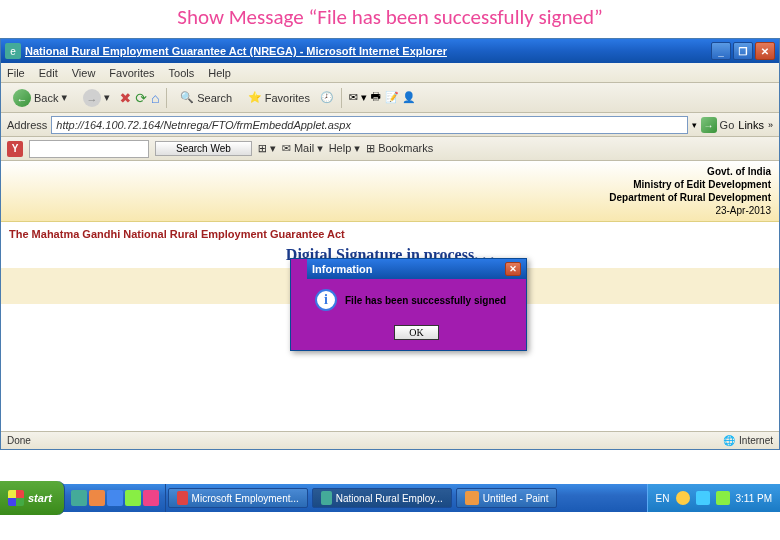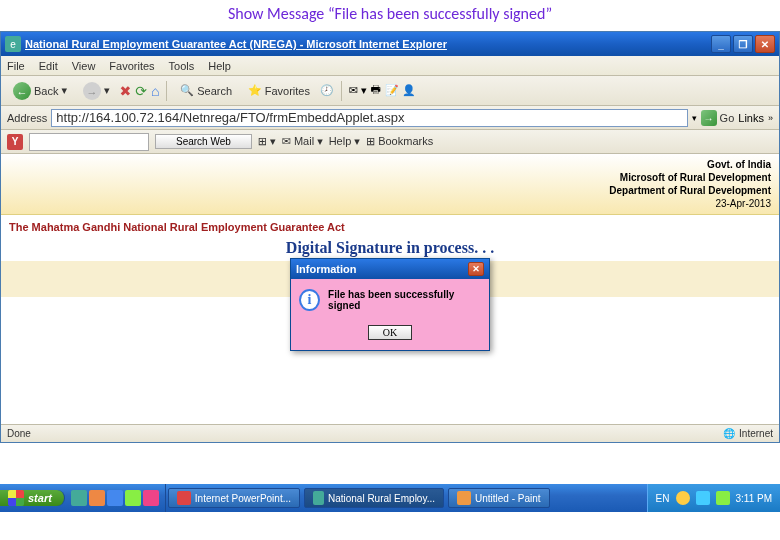--- a/index.html
+++ b/index.html
@@ -1,18 +1,18 @@
 <!DOCTYPE html>
 <html><head>
 <meta charset="utf-8">
 <style>
 * { margin: 0; padding: 0; box-sizing: border-box; }
 body { width: 780px; height: 540px; font-family: Tahoma, Arial, sans-serif; font-size: 11px; background: #fff; overflow: hidden; position: relative; }
 .instruction { text-align: center; padding: 4px 0 8px; }
-.instruction-line1 { color: #6d28d9; font-size: 16px; font-family: 'Calibri', Arial, sans-serif; }
+.instruction-line1 { color: #ec4899; font-size: 21px; font-family: 'Calibri', Arial, sans-serif; }
 .instruction-line2 { color: #c00000; font-size: 22px; font-family: 'Calibri', Arial, sans-serif; }
 .browser-frame { border: 1px solid #4a7cb0; }
 .titlebar { background: linear-gradient(to bottom, #2a78e4 0%, #1a5fc4 50%, #0f4fa8 100%); height: 24px; display: flex; align-items: center; padding: 0 4px; color: #fff; font-size: 11px; }
 .titlebar-icon { width: 16px; height: 16px; background: #4a9; margin-right: 4px; border-radius: 2px; display:flex;align-items:center;justify-content:center;font-size:10px;}
 .titlebar-title { flex: 1; font-weight: bold; text-decoration: underline; }
 .win-buttons { display: flex; gap: 2px; }
 .win-btn { width: 20px; height: 18px; background: linear-gradient(to bottom,#5a9ae4,#2a6ac4); border: 1px solid #1a4a94; border-radius: 2px; display:flex;align-items:center;justify-content:center;color:#fff;font-size:10px;font-weight:bold;}
 .win-btn.close { background: linear-gradient(to bottom,#e47a5a,#c44a2a); border-color:#a43a1a;}
 .menubar { background: linear-gradient(to bottom, #f4f2ea, #ece9d8); height: 20px; display: flex; align-items: center; padding: 0 6px; gap: 14px; font-size: 11px; color: #333; border-bottom: 1px solid #c0bca8;}
 .menubar span { cursor: default; }
@@ -20,47 +20,47 @@
 .tb-btn { display: flex; align-items: center; gap: 3px; padding: 2px 6px; border-radius: 3px; font-size: 11px; color: #333;}
 .tb-icon { width: 18px; height: 18px; border-radius: 50%; display:flex;align-items:center;justify-content:center;font-size:11px;font-weight:bold;}
 .tb-back { background: linear-gradient(135deg,#7ec47e,#3a943a); color:#fff;}
 .tb-fwd { background: #d0d0d0; color:#888;}
 .tb-x { background:none; color:#c44; font-size:14px;}
 .tb-refresh { color:#3a943a; font-size:14px;}
 .tb-home { color:#3a7ae4; font-size:14px;}
 .tb-sep { width:1px; height:20px; background:#c0bca8; margin:0 3px;}
 .addressbar { background: linear-gradient(to bottom, #f4f2ea, #e8e4d4); height: 24px; display: flex; align-items: center; padding: 0 6px; gap: 4px; border-bottom: 1px solid #c0bca8;}
 .addr-label { font-size: 11px; color: #333; }
-.addr-input { flex: 1; height: 18px; border: 1px solid #7a9ac4; background: #fff; padding: 0 4px; font-size: 13px; color: #333;}
+.addr-input { flex: 1; height: 18px; border: 1px solid #7a9ac4; background: #fff; padding: 0 4px; font-size: 11px; color: #333; font-style: italic;}
 .go-btn { display:flex;align-items:center;gap:3px;font-size:11px;color:#333;}
 .go-icon {width:16px;height:16px;background:linear-gradient(135deg,#7ec47e,#3a943a);border-radius:3px;display:flex;align-items:center;justify-content:center;color:#fff;font-size:10px;}
 .searchbar { background: linear-gradient(to bottom, #f4f2ea, #e8e4d4); height: 24px; display: flex; align-items: center; padding: 0 6px; gap: 6px; border-bottom: 1px solid #c0bca8; font-size:11px; color:#333;}
 .sb-y { width:16px;height:16px;background:#c44;border-radius:2px;display:flex;align-items:center;justify-content:center;color:#fff;font-weight:bold;font-size:10px;}
 .sb-input { width:120px; height:18px; border:1px solid #aaa; background:#fff; padding:0 4px;}
 .sb-btn { border:1px solid #aaa; background:linear-gradient(to bottom,#fff,#e0e0e0); padding:1px 20px; font-size:10px;}
 .content { background: #fff; height: 270px; position: relative; }
 .header-strip { display:flex; justify-content:flex-end; padding:4px 8px; background:linear-gradient(to bottom,#fff,#f8e8b0); border-bottom:1px solid #e0d080;}
 .header-right { text-align:right; font-size:10px; color:#000; line-height:1.3;}
 .header-right .govt { font-weight:bold;}
 .header-right .min { font-weight:bold;}
 .header-right .dept { font-weight:bold;}
 .header-right .date { font-weight:normal;}
 .act-title { color:#a02020; font-size:11px; font-weight:bold; padding:6px 8px;}
 .status-text { text-align:center; color:#1a3a8a; font-weight:bold; font-family:'Times New Roman',serif; font-size:16px; }
 .cream-strip { background:#f8efd0; height:36px; margin-top:4px;}
 .statusbar-bot { height:18px; background:linear-gradient(to bottom,#f4f2ea,#e8e4d4); border-top:1px solid #c0bca8; display:flex; align-items:center; padding:0 6px; font-size:10px; color:#333; justify-content:space-between;}
-.dialog { position:absolute; left:290px; top:258px; width:200px; background:#f9a8d4; border:1px solid #0a4a94; box-shadow:2px 2px 6px rgba(0,0,0,0.4);}
+.dialog { position:absolute; left:290px; top:258px; width:237px; background:#a21caf; border:1px solid #0a4a94; box-shadow:2px 2px 6px rgba(0,0,0,0.4);padding-left:16px;}
 .dialog-title { background:linear-gradient(to bottom,#2a78e4,#0f4fa8); color:#fff; font-weight:bold; font-size:11px; padding:3px 5px; display:flex; justify-content:space-between; align-items:center;}
 .dialog-close { width:16px;height:14px;background:linear-gradient(to bottom,#e47a5a,#c44a2a);border:1px solid #a43a1a;border-radius:2px;display:flex;align-items:center;justify-content:center;color:#fff;font-size:9px;font-weight:bold;}
 .dialog-body { padding:10px 8px; display:flex; align-items:center; gap:8px; font-size:10px; font-weight:bold;}
 .info-icon { width:22px;height:22px;border-radius:50%;border:2px solid #3a7ae4;display:flex;align-items:center;justify-content:center;color:#3a7ae4;font-weight:bold;font-family:serif;font-size:14px;background:#fff;}
 .dialog-footer { text-align:center; padding:4px 0 10px;}
 .ok-btn { border:1px solid #333; background:linear-gradient(to bottom,#fff,#e0e0e0); padding:1px 14px; font-size:10px; font-family:Liberation Serif, serif;}
 .taskbar { position:absolute; bottom:28px; left:0; right:0; height:28px; background:linear-gradient(to bottom,#3a8ae4 0%,#2a6ac4 40%,#1a5ab4 100%); display:flex; align-items:center; font-size:11px; color:#fff;}
-.start-btn { height:16px; background:linear-gradient(to bottom,#5aaa3a,#3a8a1a); padding:0 12px 0 8px; display:flex; align-items:center; gap:4px; font-weight:bold; font-style:italic; border-right:1px solid #1a4a94; border-radius:0 8px 8px 0;}
+.start-btn { height:34px; background:linear-gradient(to bottom,#5aaa3a,#3a8a1a); padding:0 12px 0 8px; display:flex; align-items:center; gap:4px; font-weight:bold; font-style:italic; border-right:1px solid #1a4a94; border-radius:0 8px 8px 0;}
 .start-logo { width:16px;height:16px;background:conic-gradient(#e44 0 25%,#4a4 25% 50%,#44e 50% 75%,#ee4 75% 100%);border-radius:2px;}
 .ql { display:flex; gap:2px; padding:0 6px; border-right:1px solid #1a4a94; height:100%; align-items:center;}
 .ql-i { width:16px;height:16px;border-radius:2px;}
 .task-item { background:linear-gradient(to bottom,#4a8ad4,#2a6ab4); border:1px solid #1a4a94; border-radius:2px; padding:2px 8px; margin:0 2px; display:flex; align-items:center; gap:4px; font-size:10px; max-width:140px; overflow:hidden; white-space:nowrap;}
 .task-item.active { background:linear-gradient(to bottom,#2a5a94,#1a4a84);}
 .tray { margin-left:auto; background:linear-gradient(to bottom,#3a9ae4,#1a7ac4); height:100%; display:flex; align-items:center; padding:0 8px; gap:6px; font-size:10px; border-left:1px solid #5aaaf4;}
 .tray-i { width:14px;height:14px;}
 </style>
 </head>
 <body>
@@ -132,21 +132,21 @@
     <span>⊞ ▾</span>
     <span>✉ <span>Mail</span> ▾</span>
     <span><span>Help</span> ▾</span>
     <span>⊞ <span>Bookmarks</span></span>
   </div>
 
   <div class="content">
     <div class="header-strip">
       <div class="header-right">
         <div class="govt">Govt. of India</div>
-        <div class="min">Microsoft of Rural Development</div>
+        <div class="min">Ministry of Edit Development</div>
         <div class="dept">Department of Rural Development</div>
         <div class="date">23-Apr-2013</div>
       </div>
     </div>
     <div class="act-title">The Mahatma Gandhi National Rural Employment Guarantee Act</div>
     <div class="status-text">Digital Signature in process. . .</div>
     <div class="cream-strip"></div>
   </div>
 
   <div class="statusbar-bot">
@@ -177,21 +177,21 @@
   </div>
   <div class="ql">
     <span class="ql-i" style="background:#4a9"></span>
     <span class="ql-i" style="background:#e84"></span>
     <span class="ql-i" style="background:#48e"></span>
     <span class="ql-i" style="background:#8e4"></span>
     <span class="ql-i" style="background:#e48"></span>
   </div>
   <div class="task-item">
       <span style="width:14px;height:14px;background:#d44;border-radius:2px"></span>
-      <span>Internet PowerPoint...</span>
+      <span>Microsoft Employment...</span>
     </div>
   <div class="task-item active">
       <span style="width:14px;height:14px;background:#4a9;border-radius:2px"></span>
       <span>National Rural Employ...</span>
     </div>
   <div class="task-item">
       <span style="width:14px;height:14px;background:#e94;border-radius:2px"></span>
       <span>Untitled - Paint</span>
     </div>
   <div class="tray">

